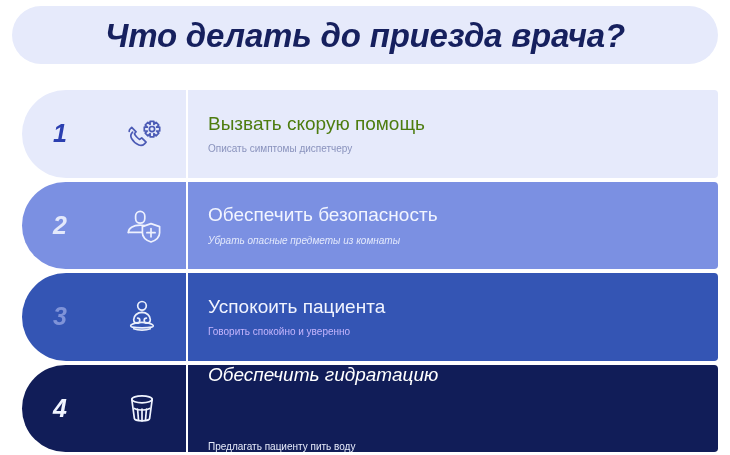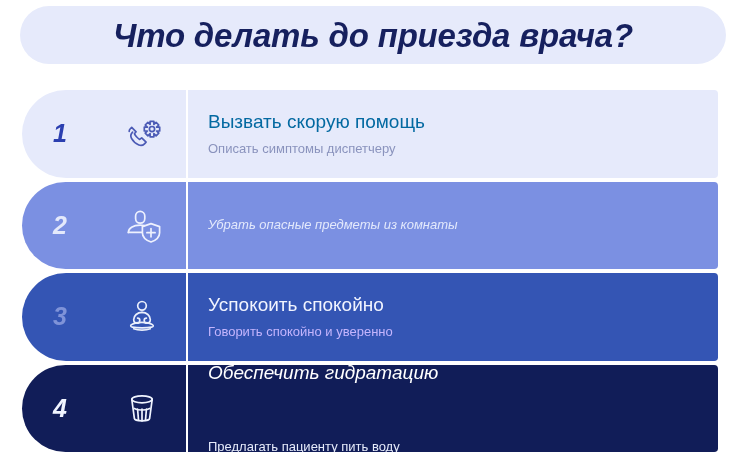--- a/index.html
+++ b/index.html
@@ -18,21 +18,21 @@
   #infographic {
     position: relative;
     width: 730px;
     height: 455px;
     background: #ffffff;
   }
 
   
   #title-banner {
     position: absolute;
-    left: 20px;
+    left: 12px;
     top: 6px;
     width: 706px;
     height: 58px;
     background: #e6eafb;
     border-radius: 29px;
     display: flex;
     align-items: center;
     justify-content: center;
     box-sizing: border-box;
   }
@@ -111,29 +111,29 @@
     padding-left: 20px;
     box-sizing: border-box;
   }
   .step-title {
     font-size: 19px;
     line-height: 1.15;
     margin-bottom: 9px;
     white-space: nowrap;
   }
   .step-sub {
-    font-size: 13px;
+    font-size: 10px;
     line-height: 1.15;
     white-space: nowrap;
   }
 
   
   .row-1 { background: #e6eafb; }
   .row-1 .step-number { color: #2b3fb0; }
-  .row-1 .step-title   { color: #0369a1; }
+  .row-1 .step-title   { color: #4d7c0f; }
   .row-1 .step-sub     { color: #8a93bd; }
   .row-1 .icon-stroke  { stroke: #4b5ab5; }
 
   .row-2 { background: #7b90e2; }
   .row-2 .step-number { color: #e4e9fb; }
   .row-2 .step-title   { color: #f2f5ff; }
   .row-2 .step-sub     { color: #e3e9fc; font-style: italic; }
   .row-2 .icon-stroke  { stroke: #eef1fe; }
 
   .row-3 { background: #3455b4; }
@@ -198,20 +198,21 @@
             <path class="icon-stroke" d="M8.4 29.4h13.2"></path>
 
             <path class="icon-stroke" d="M31 20.6l8.6 3v6.1c0 4.3-3.6 7.5-8.6 9.3-5-1.8-8.6-5-8.6-9.3v-6.1z"></path>
 
             <path class="icon-stroke" d="M31 25.6v8.2M26.9 29.7h8.2"></path>
           </svg>
         </div>
       </div>
       <div class="step-divider"></div>
       <div class="step-body">
+        <div class="step-title">Обеспечить безопасность</div>
         <div class="step-sub">Убрать опасные предметы из комнаты</div>
       </div>
     </div>
 
     <div class="step-row row-3">
       <div class="step-left">
         <div class="step-number">3</div>
         <div class="step-icon">
           <svg width="44" height="44" viewBox="0 0 44 44" aria-hidden="true">
 
@@ -220,21 +221,21 @@
             <path class="icon-stroke" d="M22 17.4c-4.6 0-8.3 3.2-8.3 7.2 0 2.1 1.4 3.6 3.2 3.6 1.6 0 2.9-1.2 2.9-2.8 0-1.3-1-2.3-2.2-2.3"></path>
             <path class="icon-stroke" d="M22 17.4c4.6 0 8.3 3.2 8.3 7.2 0 2.1-1.4 3.6-3.2 3.6-1.6 0-2.9-1.2-2.9-2.8 0-1.3 1-2.3 2.2-2.3"></path>
 
             <path class="icon-stroke" d="M11.6 29.6c2.4-1.5 6.2-2.3 10.4-2.3s8 0.8 10.4 2.3c1.5 0.9 1.1 2.3-0.8 2.6-2.6 0.4-6 0.6-9.6 0.6s-7-0.2-9.6-0.6c-1.9-0.3-2.3-1.7-0.8-2.6z"></path>
             <path class="icon-stroke" d="M13.7 33.8c2.3 0.9 5.3 1.3 8.3 1.3s6-0.4 8.3-1.3"></path>
           </svg>
         </div>
       </div>
       <div class="step-divider"></div>
       <div class="step-body">
-        <div class="step-title">Успокоить спокойно</div>
+        <div class="step-title">Успокоить пациента</div>
         <div class="step-sub">Говорить спокойно и уверенно</div>
       </div>
     </div>
 
     <div class="step-row row-4">
       <div class="step-left">
         <div class="step-number">4</div>
         <div class="step-icon">
           <svg width="44" height="44" viewBox="0 0 44 44" aria-hidden="true">
 

